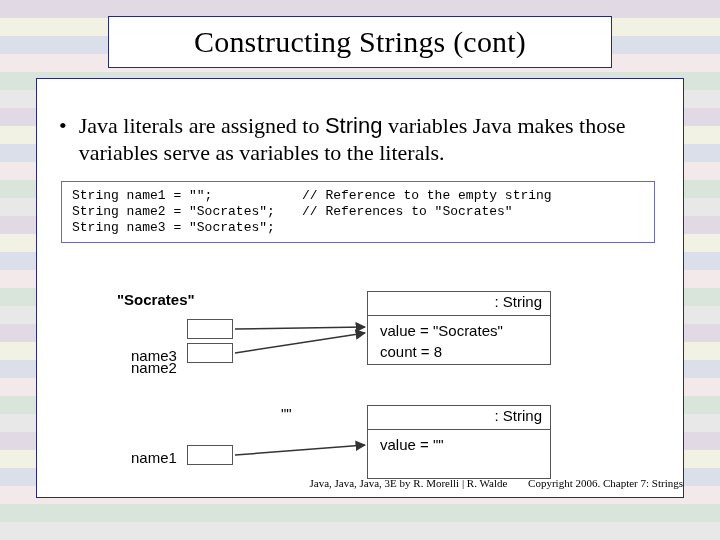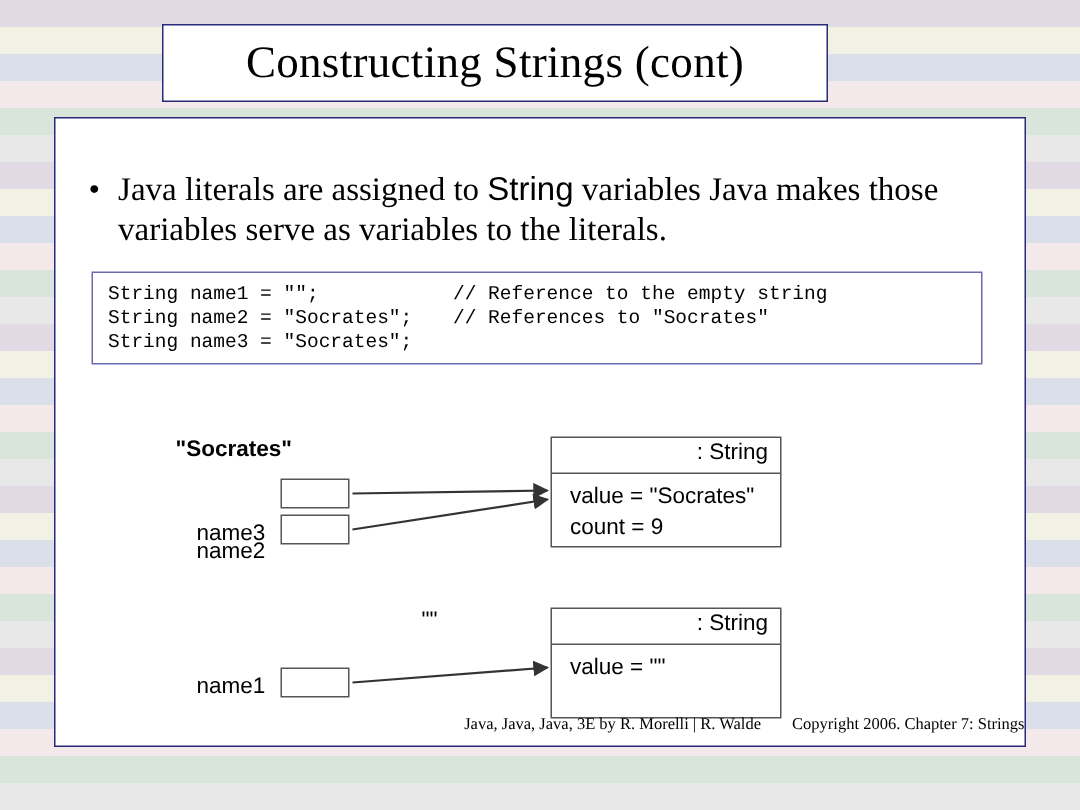--- a/index.html
+++ b/index.html
@@ -33,21 +33,21 @@
     width: 648px;
     height: 420px;
     background: #ffffff;
     border: 1px solid #29297a;
     box-sizing: border-box;
   }
   .title-wrap {
     position: absolute;
     left: 108px;
     top: 16px;
-    width: 444px;
+    width: 504px;
     height: 52px;
     background: #ffffff;
     border: 1px solid #29297a;
     box-sizing: border-box;
     display: flex;
     align-items: center;
     justify-content: center;
   }
   .title-wrap h1 {
     margin: 0;
@@ -106,21 +106,21 @@
   .varbox {
     position: absolute;
     width: 46px;
     height: 20px;
     border: 1px solid #555;
     background: #fff;
     box-sizing: border-box;
   }
   .objbox {
     position: absolute;
-    width: 154px;
+    width: 184px;
     border: 1px solid #555;
     background: #fff;
     box-sizing: border-box;
   }
   .objbox .hdr {
     height: 22px;
     border-bottom: 1px solid #555;
     text-align: right;
     padding: 1px 8px 0 0;
     font-family: Arial, Helvetica, sans-serif;
@@ -181,21 +181,21 @@
     <div class="dlabel" style="left:14px; top:34px;margin-top:36px;">name2</div>
     <div class="varbox" style="left:70px; top:30px;"></div>
 
     <div class="dlabel" style="left:14px; top:58px;">name3</div>
     <div class="varbox" style="left:70px; top:54px;"></div>
 
     <div class="objbox" style="left:250px; top:2px; height:74px;">
       <div class="hdr">: String</div>
       <div class="attrs">
         <div>value = "Socrates"</div>
-        <div>count = 9</div>
+        <div>count = 8</div>
       </div>
     </div>
 
     <div class="dlabel" style="left:164px; top:116px;">""</div>
 
     <div class="dlabel" style="left:14px; top:160px;">name1</div>
     <div class="varbox" style="left:70px; top:156px;"></div>
 
     <div class="objbox" style="left:250px; top:116px; height:74px;">
       <div class="hdr">: String</div>

